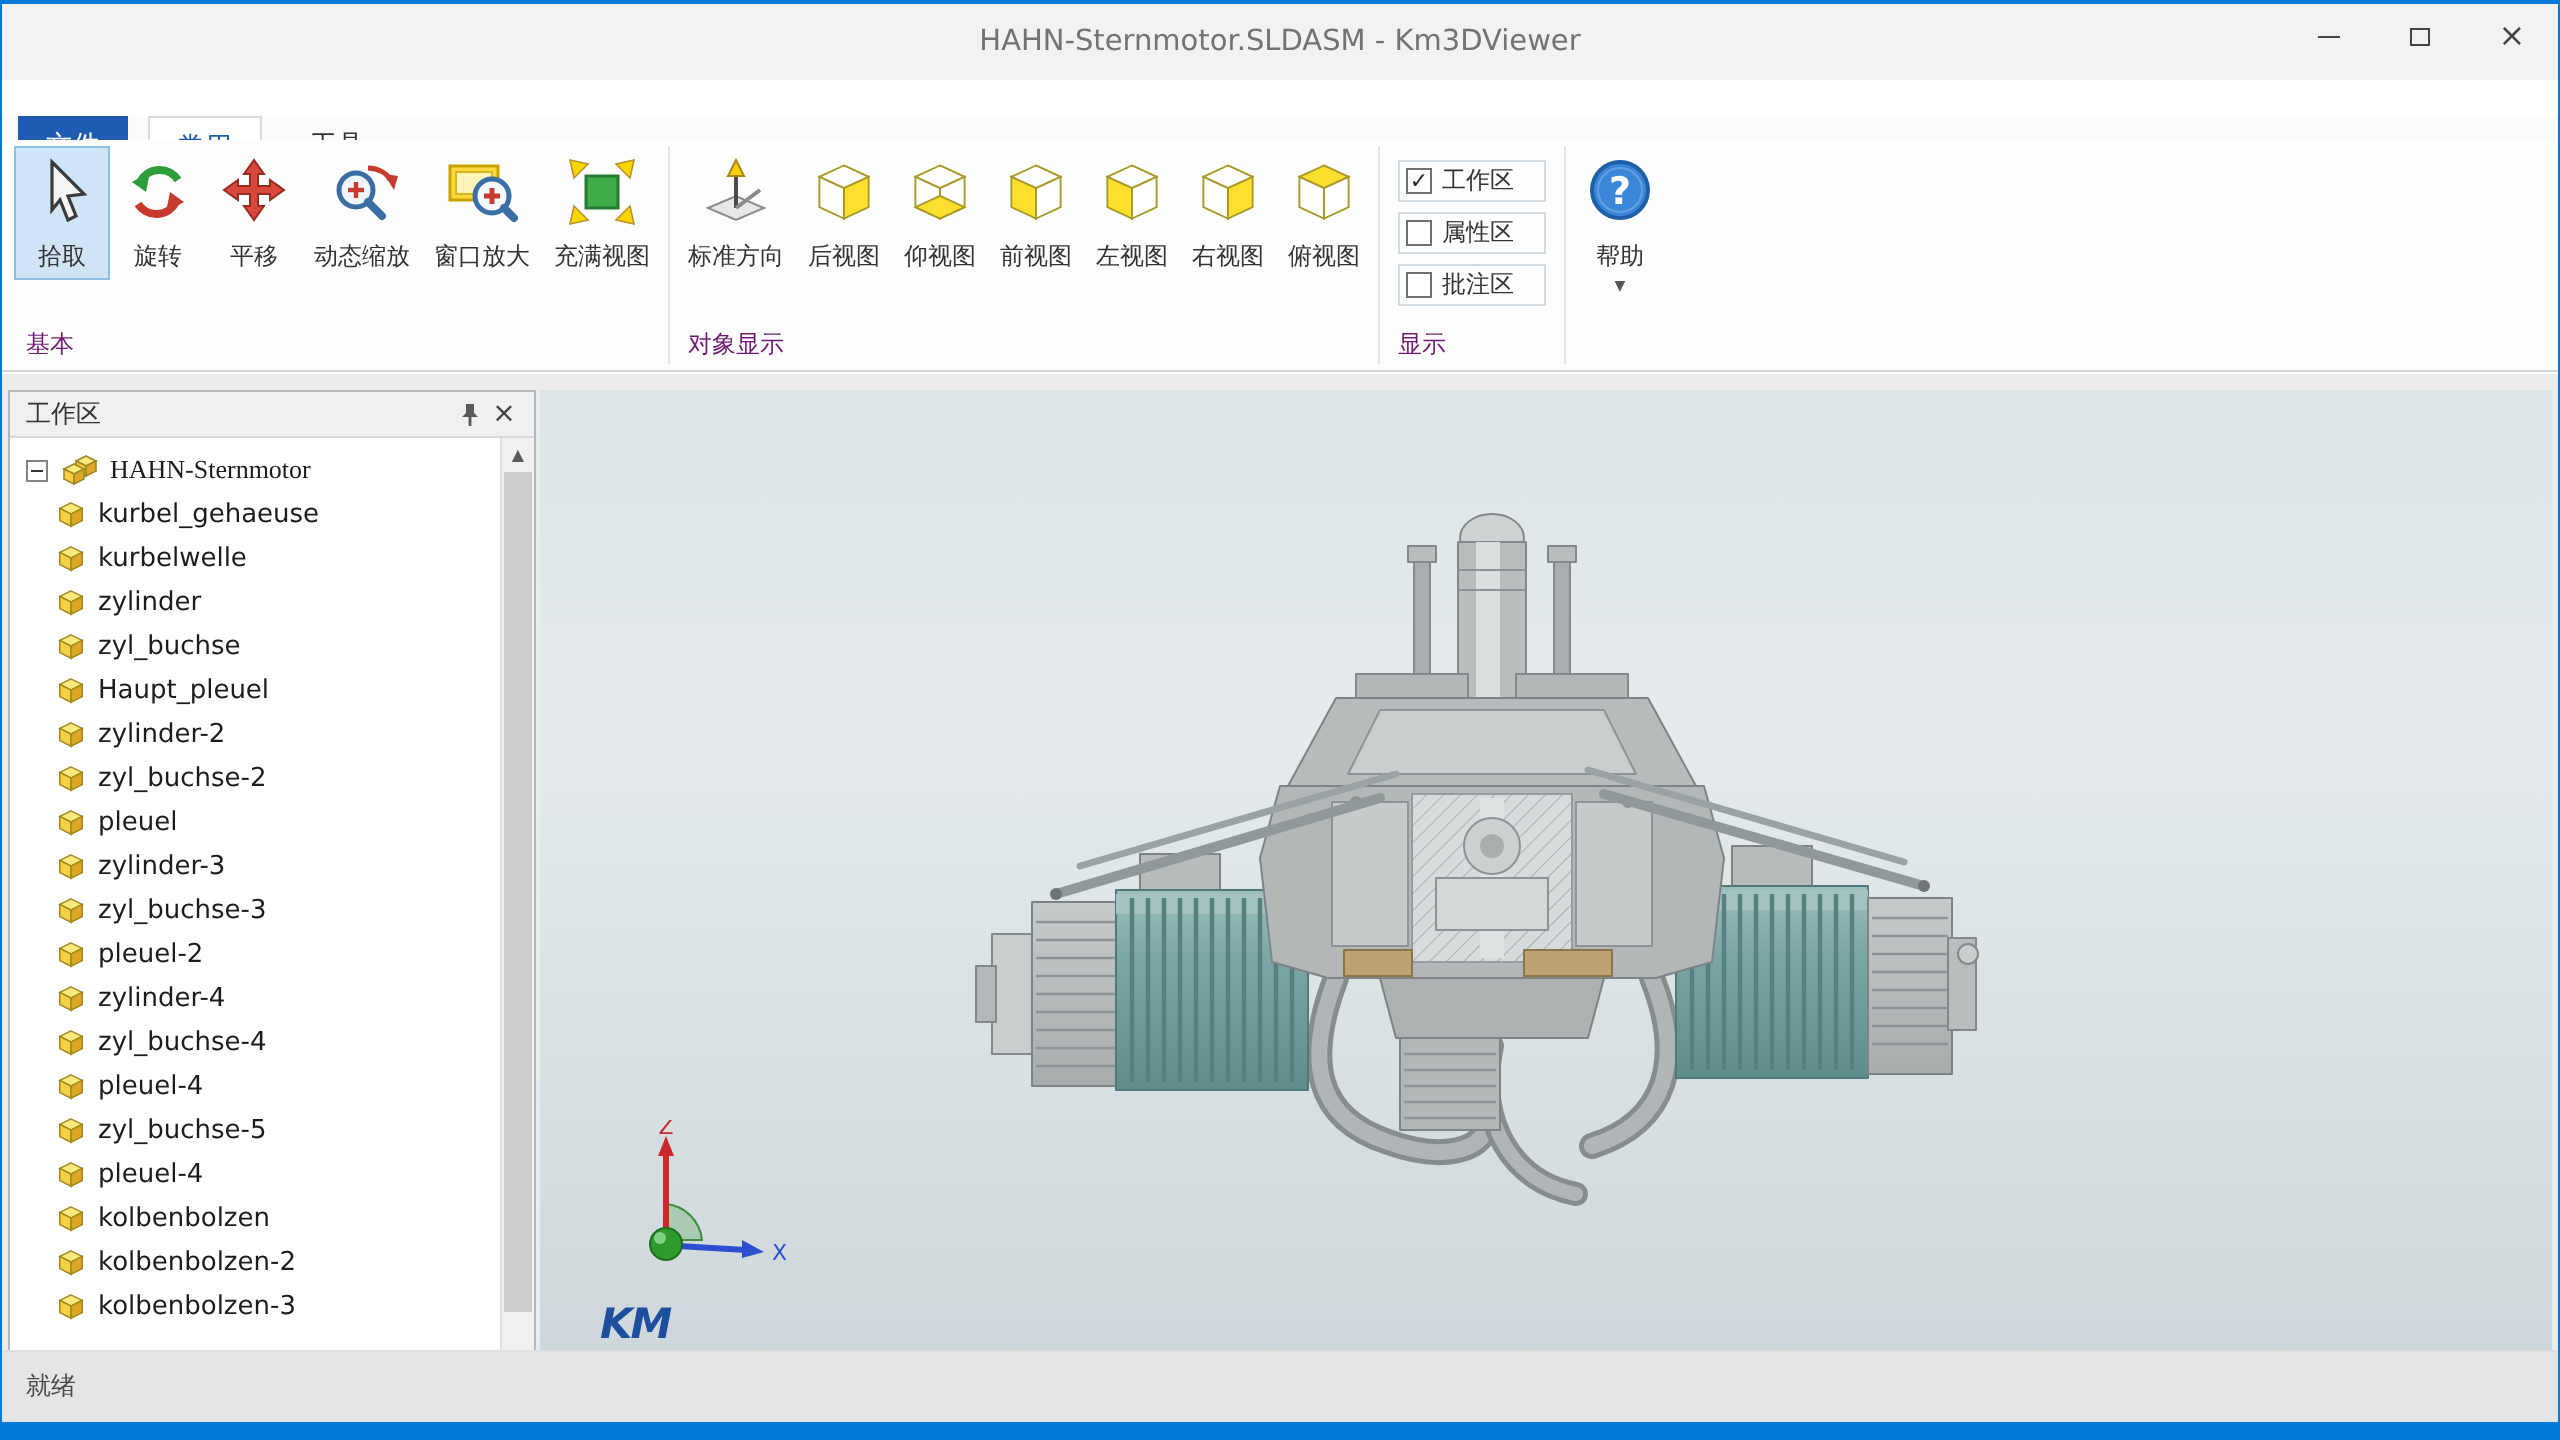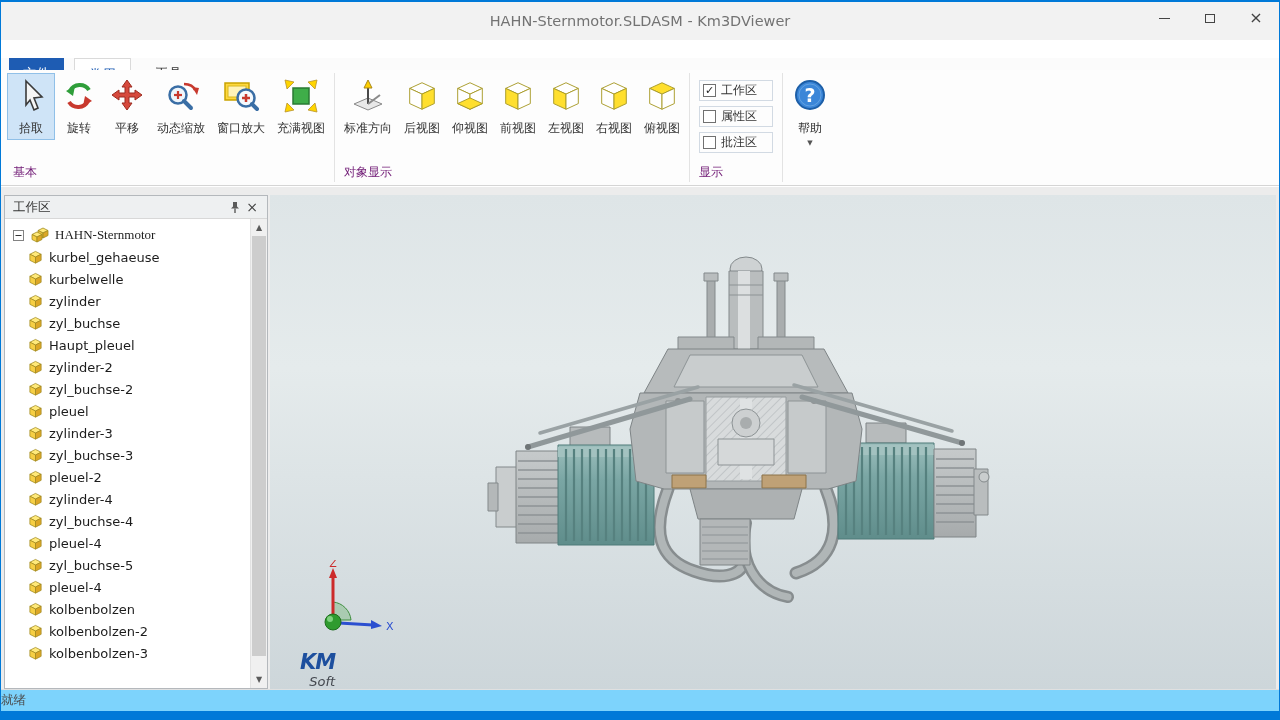--- a/index.html
+++ b/index.html
@@ -68,21 +68,21 @@
 
   
   .viewport{position:absolute;left:270px;top:195px;width:1006px;height:494px;background:linear-gradient(180deg,#dee5e7 0%,#e5ebec 35%,#cdd6da 100%);overflow:hidden;z-index:4;}
   .engine{position:absolute;left:0;top:0;}
   .triad{position:absolute;left:25px;top:365px;}
   .logo{position:absolute;left:30px;top:455px;display:flex;align-items:flex-end;flex-direction:column;}
   .logo-km{font-size:21px;font-weight:bold;font-style:italic;color:#1d4f9e;letter-spacing:-1px;}
   .logo-soft{font-size:13px;font-style:italic;color:#43474e;margin-left:3px;}
 
   
-  .statusbar{position:absolute;left:1px;right:1px;bottom:9px;height:22px;background:#7dd3fc;border-top:1px solid #e0e0e0;display:flex;align-items:center;padding-left:0;font-size:12.5px;color:#4a4a4a;z-index:10;}
+  .statusbar{position:absolute;left:1px;right:1px;bottom:9px;height:36px;background:#e5e5e5;border-top:1px solid #e0e0e0;display:flex;align-items:center;padding-left:12px;font-size:12.5px;color:#4a4a4a;z-index:10;}
 </style>
 </head>
 <body>
 
 <div class="edge top"></div>
 <div class="edge left"></div>
 <div class="edge right"></div>
 <div class="edge bottom"></div>
 
 <div class="titlebar">

